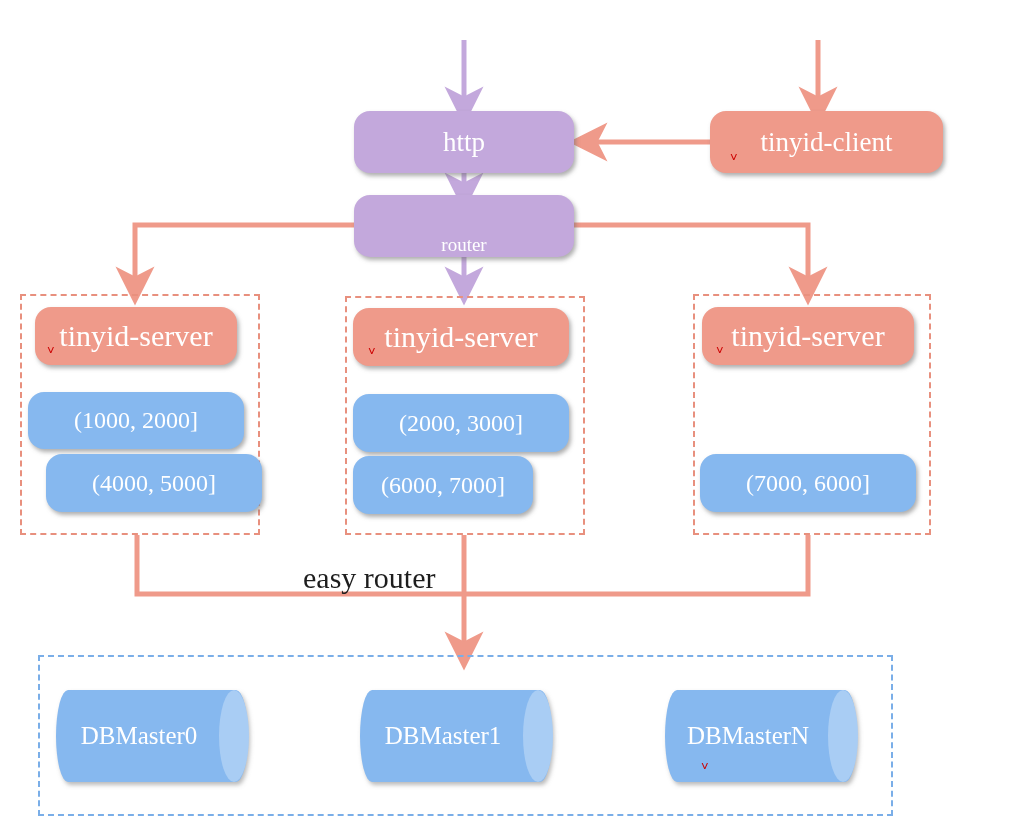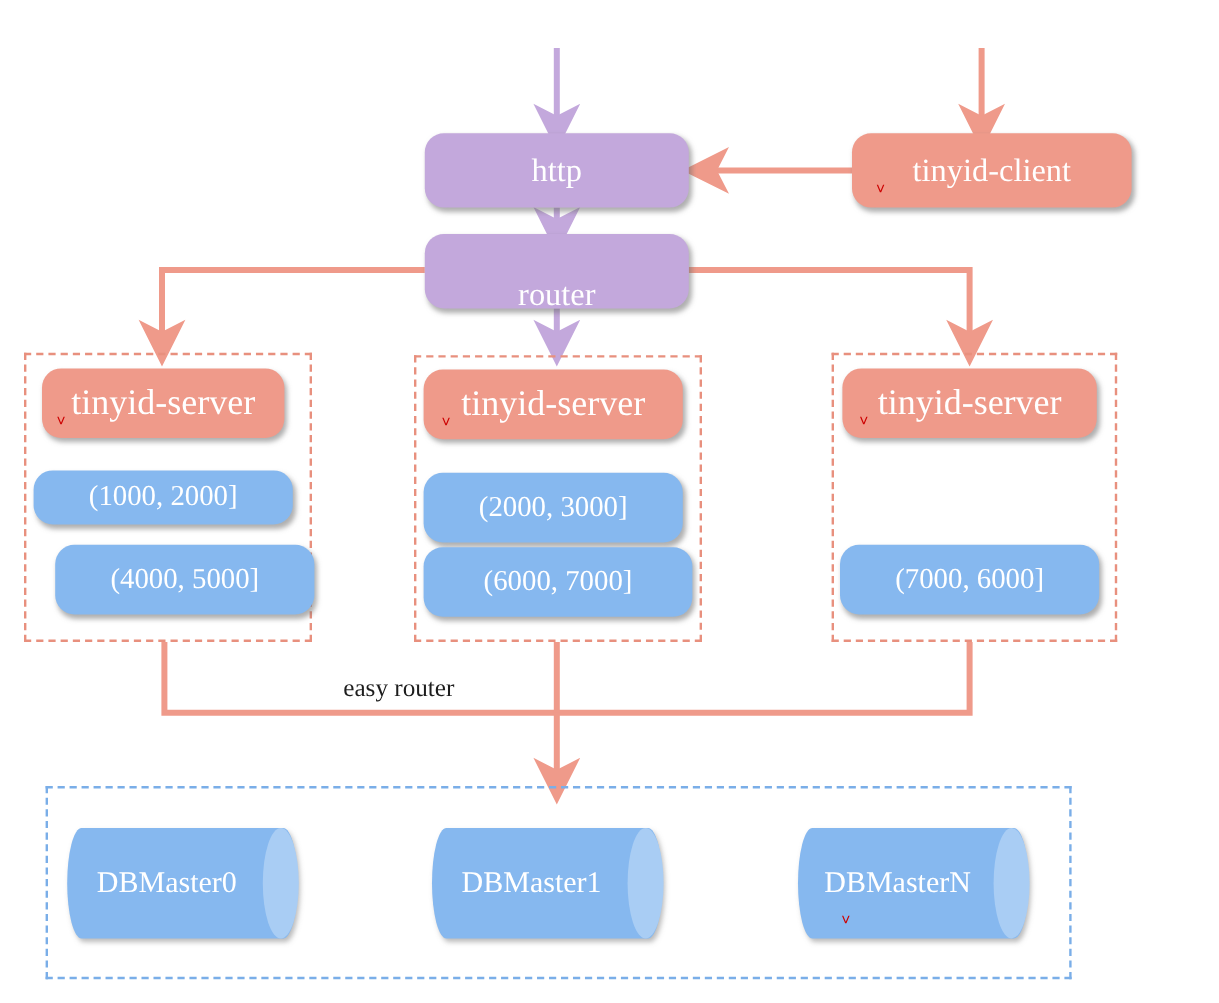--- a/index.html
+++ b/index.html
@@ -32,21 +32,21 @@
     line-height: 1.12;
     box-shadow: 2px 3px 4px rgba(110,110,110,0.55);
     white-space: nowrap;
     user-select: none;
   }
   .node.purple { background: #c3a8dc; }
   .node.salmon { background: #ef9a8a; }
   .node.blue   { background: #86b8ef; }
 
   .label-http   { font-size: 27px; }
-  .label-router { font-size: 27px; margin-top: 38px; }
+  .label-router { font-size: 19px; margin-top: 38px; }
   .label-client { font-size: 27px; }
   .label-server { font-size: 30px; }
   .label-range  { font-size: 24px; }
 
   .group-box {
     position: absolute;
     box-sizing: border-box;
     border: 2px dashed #e8907e;
     background: transparent;
   }
@@ -89,23 +89,24 @@
     justify-content: center;
     color: #ffffff;
     font-size: 25px;
     line-height: 1.25;
     padding-right: 26px;
     box-sizing: border-box;
     white-space: nowrap;
   }
   .easy-router-label {
     position: absolute;
-    font-size: 21px;
+    font-size: 30px;
     color: #1d1d1d;
     white-space: nowrap;
+    margin-left: 17px;
   }
   .spell {
     position: absolute;
     color: #cc0000;
     font-size: 13px;
     line-height: 1;
     font-family: "Liberation Sans", sans-serif;
     user-select: none;
   }
   svg.wires {
@@ -162,36 +163,36 @@
 
   <div class="node purple" style="left:354px; top:195px; width:220px; height:62px;">
     <span class="label-router">router</span>
   </div>
 
   <div class="group-box" style="left:20px; top:294px; width:240px; height:241px;"></div>
   <div class="node salmon" style="left:35px; top:307px; width:202px; height:58px;">
     <span class="label-server">tinyid-server</span>
     <span class="spell" style="left:12px; top:37px;">˅</span>
   </div>
-  <div class="node blue" style="left:28px; top:392px; width:216px; height:45px;">
+  <div class="node blue" style="left:28px; top:392px; width:216px; height:57px;">
     <span class="label-range">(1000, 2000]</span>
   </div>
   <div class="node blue" style="left:28px; top:454px; width:216px; height:58px;margin-left:18px;">
     <span class="label-range">(4000, 5000]</span>
   </div>
 
   <div class="group-box" style="left:345px; top:296px; width:240px; height:239px;"></div>
   <div class="node salmon" style="left:353px; top:308px; width:216px; height:58px;">
     <span class="label-server">tinyid-server</span>
     <span class="spell" style="left:15px; top:37px;">˅</span>
   </div>
   <div class="node blue" style="left:353px; top:394px; width:216px; height:58px;">
     <span class="label-range">(2000, 3000]</span>
   </div>
-  <div class="node blue" style="left:353px; top:456px; width:224px; height:58px;">
+  <div class="node blue" style="left:353px; top:456px; width:180px; height:58px;">
     <span class="label-range">(6000, 7000]</span>
   </div>
 
   <div class="group-box" style="left:693px; top:294px; width:238px; height:241px;"></div>
   <div class="node salmon" style="left:702px; top:307px; width:212px; height:58px;">
     <span class="label-server">tinyid-server</span>
     <span class="spell" style="left:14px; top:37px;">˅</span>
   </div>
   <div class="node blue" style="left:700px; top:454px; width:216px; height:58px;">
     <span class="label-range">(7000, 6000]</span>

